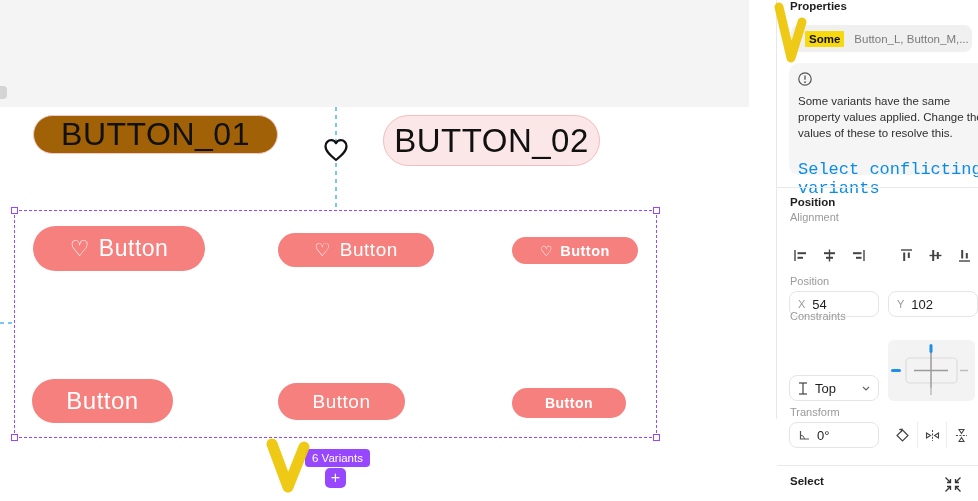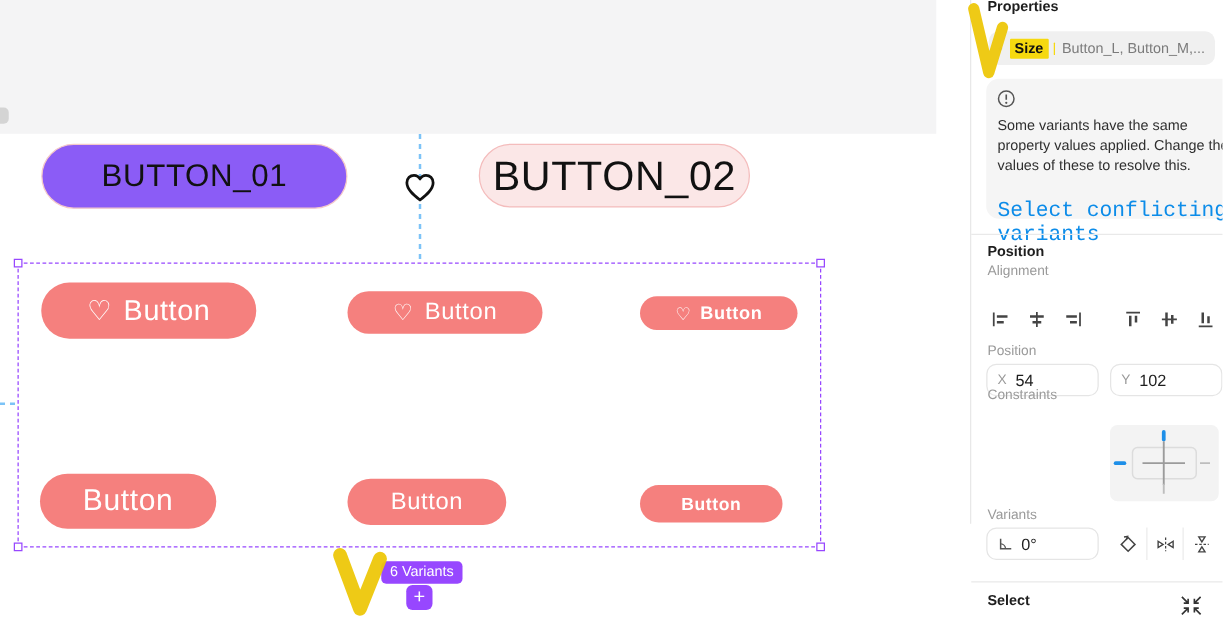--- a/index.html
+++ b/index.html
@@ -8,22 +8,22 @@
   .abs{position:absolute;}
   
   .gray-band{left:0;top:0;width:749px;height:107px;background:#f4f4f5;}
   .edge-tab{left:0;top:86px;width:7px;height:13px;background:#d4d4d4;border-radius:0 4px 4px 0;}
   .vguide{left:335px;top:107px;width:2px;height:104px;
           background:repeating-linear-gradient(180deg,var(--guide) 0 4px,transparent 4px 8px);}
   .hguide{left:0;top:322px;width:15px;height:2px;
           background:repeating-linear-gradient(90deg,var(--guide) 0 4px,transparent 4px 8px);}
   .pill{display:flex;align-items:center;justify-content:center;box-sizing:border-box;
         letter-spacing:.5px;color:#111;}
-  .btn01{left:33px;top:115px;width:245px;height:52px;background:#8b5cf6;border:1.5px solid #f4c9c9;
-         border-radius:27px;font-size:25px;}
+  .btn01{left:33px;top:115px;width:245px;height:39px;background:#a16207;border:1.5px solid #f4c9c9;
+         border-radius:27px;font-size:32px;}
   .btn02{left:383px;top:115px;width:217px;height:51px;background:#fbe7e7;border:1.5px solid #f4bcbc;
          border-radius:27px;font-size:33px;}
   .cframe{left:14px;top:210px;width:643px;height:228px;border:1.5px dashed var(--purple);box-sizing:border-box;}
   .handle{position:absolute;width:7px;height:7px;background:#fff;border:1.5px solid var(--purple);box-sizing:border-box;}
   .h-tl{left:-4px;top:-4px}.h-tr{right:-4px;top:-4px}.h-bl{left:-4px;bottom:-4px}.h-br{right:-4px;bottom:-4px}
   .vbtn{background:var(--salmon);color:#fff;display:flex;align-items:center;justify-content:center;
         gap:9px;letter-spacing:.5px;}
   .hglyph::before{content:"\2661";display:block;}
   .v1{left:33px;top:226px;width:172px;height:45px;border-radius:23px;font-size:23px;}
   .v1 .hglyph{font-size:22px;}
@@ -118,21 +118,21 @@
 <div class="abs plusbtn">+</div>
 
 <div class="abs panel">
 
   <div class="abs ptitle" style="left:13px;top:0px">Properties</div>
 
   <div class="abs size-row">
     <svg width="12" height="12" viewBox="0 0 12 12">
       <rect x="2.2" y="2.2" width="7.6" height="7.6" fill="none" stroke="#7a7a7a" stroke-width="1.2" transform="rotate(45 6 6)"></rect>
     </svg>
-    <span class="size-name">Size</span>
+    <span class="size-name">Some</span>
     <span class="size-dot"></span>
     <span class="size-value">Button_L, Button_M,...</span>
   </div>
 
   <div class="abs warn">
     <svg class="abs" style="left:8px;top:8px" width="16" height="16" viewBox="0 0 16 16">
       <circle cx="8" cy="8" r="6.2" fill="none" stroke="#555" stroke-width="1.2"></circle>
       <line x1="8" y1="4.6" x2="8" y2="8.8" stroke="#555" stroke-width="1.3"></line>
       <circle cx="8" cy="11.2" r="0.9" fill="#555"></circle>
     </svg>
@@ -199,34 +199,45 @@
     <span class="lab">X</span>
     <span class="val">54</span>
   </div>
   <div class="abs field" style="left:111px;top:291px;width:90px">
     <span class="lab">Y</span>
     <span class="val">102</span>
   </div>
 
   <div class="abs plabel" style="left:13px;top:310px">Constraints</div>
 
+  <div class="abs field" style="left:12px;top:375px;width:90px">
+    <svg width="10" height="13" viewBox="0 0 10 13">
+      <line x1="1" y1="1" x2="9" y2="1" stroke="#444" stroke-width="1.2"></line>
+      <line x1="1" y1="12" x2="9" y2="12" stroke="#444" stroke-width="1.2"></line>
+      <line x1="5" y1="1" x2="5" y2="12" stroke="#444" stroke-width="1.2"></line>
+    </svg>
+    <span class="val">Top</span>
+    <svg class="chev" width="8" height="5" viewBox="0 0 8 5">
+      <path d="M1 1 L4 4 L7 1" fill="none" stroke="#666" stroke-width="1.2"></path>
+    </svg>
+  </div>
 
   <div class="abs cwidget">
     <svg width="87" height="61" viewBox="0 0 87 61">
       <rect x="18" y="18" width="51" height="25" rx="4" fill="none" stroke="#dcdcdc" stroke-width="1.2"></rect>
       <line x1="43" y1="13" x2="43" y2="48" stroke="#9b9b9b" stroke-width="1.5"></line>
       <line x1="26" y1="30.5" x2="60" y2="30.5" stroke="#9b9b9b" stroke-width="1.5"></line>
       <rect x="41.5" y="4" width="3" height="9" rx="1.5" fill="#1e8fe8"></rect>
       <rect x="3" y="29" width="10" height="3" rx="1.5" fill="#1e8fe8"></rect>
       <line x1="72" y1="30.5" x2="80" y2="30.5" stroke="#bdbdbd" stroke-width="1.5"></line>
       <line x1="43" y1="47" x2="43" y2="55" stroke="#bdbdbd" stroke-width="1.5"></line>
     </svg>
   </div>
 
-  <div class="abs plabel" style="left:13px;top:406px">Variants</div>
+  <div class="abs plabel" style="left:13px;top:406px">Transform</div>
   <div class="abs field" style="left:12px;top:422px;width:90px">
     <svg width="12" height="12" viewBox="0 0 12 12">
       <path d="M2.5 2 L2.5 10 L11 10" fill="none" stroke="#555" stroke-width="1.2"></path>
       <path d="M6.5 10 A4.5 4.5 0 0 0 2.5 6" fill="none" stroke="#555" stroke-width="1"></path>
     </svg>
     <span class="val">0°</span>
   </div>
 
   <div class="abs tbtns">
     <div class="cell">

